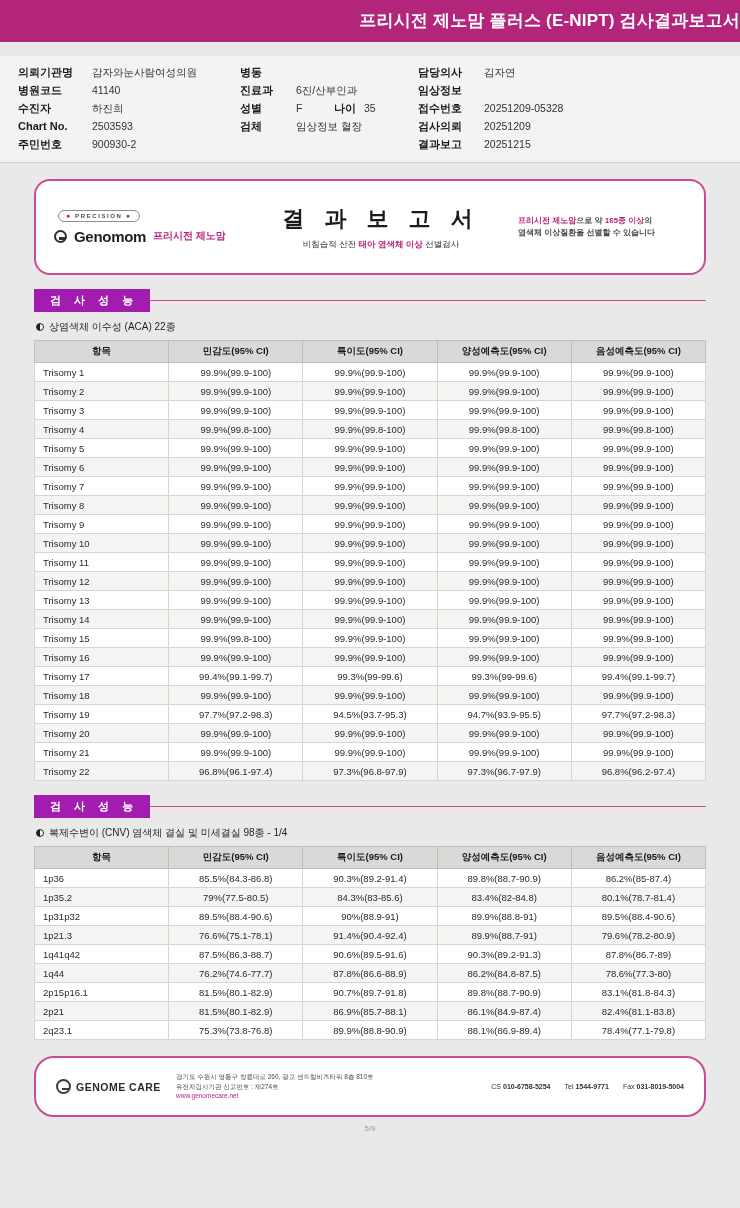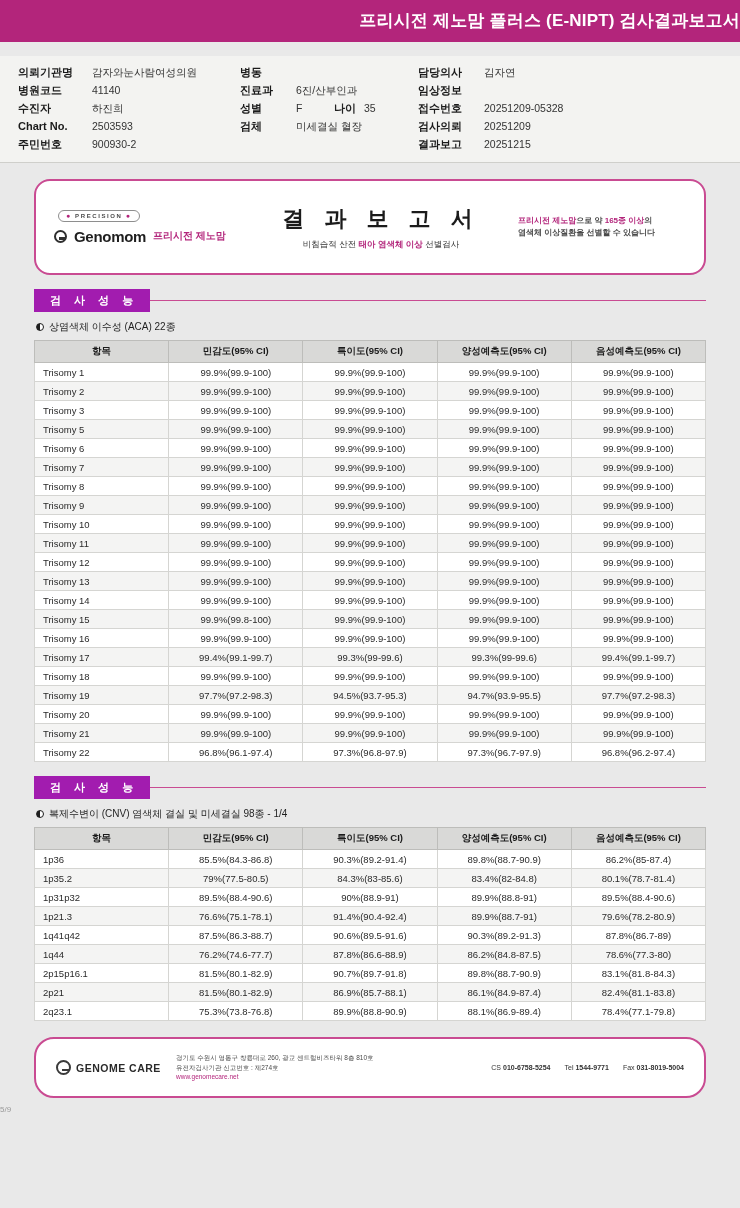--- a/index.html
+++ b/index.html
@@ -209,21 +209,21 @@
   .addr .url { color: #b3257b; }
   .contacts {
     display: flex;
     gap: 14px;
     font-size: 7px;
     color: #333;
     white-space: nowrap;
   }
   .contacts b { font-weight: bold; }
   .page-num {
-    text-align: left;
+    text-align: center;
     font-size: 8px;
     color: #9a9a9a;
     margin-top: 7px;
   }
 </style>
 </head>
 <body>
 
 <div class="title-bar">
   <span>프리시전 제노맘 플러스 (E-NIPT) 검사결과보고서</span>
@@ -263,21 +263,21 @@
       <span class="pi-val">6진/산부인과</span>
     </div>
     <div class="pi-row">
       <span class="pi-label">성별</span>
       <span class="pi-val" style="width:38px">F</span>
       <span class="pi-inline-label" style="margin-right:8px">나이</span>
       <span class="pi-val">35</span>
     </div>
     <div class="pi-row">
       <span class="pi-label">검체</span>
-      <span class="pi-val">미세결실 혈장</span>
+      <span class="pi-val">임상정보 혈장</span>
     </div>
   </div>
 
   <div class="pi-col c3">
     <div class="pi-row">
       <span class="pi-label">담당의사</span>
       <span class="pi-val">김자연</span>
     </div>
     <div class="pi-row">
       <span class="pi-label">임상정보</span>
@@ -360,20 +360,27 @@
           <td>99.9%(99.9-100)</td>
         </tr>
         <tr>
           <td class="left">Trisomy 3</td>
           <td>99.9%(99.9-100)</td>
           <td>99.9%(99.9-100)</td>
           <td>99.9%(99.9-100)</td>
           <td>99.9%(99.9-100)</td>
         </tr>
         <tr>
+          <td class="left">Trisomy 4</td>
+          <td>99.9%(99.8-100)</td>
+          <td>99.9%(99.8-100)</td>
+          <td>99.9%(99.8-100)</td>
+          <td>99.9%(99.8-100)</td>
+        </tr>
+        <tr>
           <td class="left">Trisomy 5</td>
           <td>99.9%(99.9-100)</td>
           <td>99.9%(99.9-100)</td>
           <td>99.9%(99.9-100)</td>
           <td>99.9%(99.9-100)</td>
         </tr>
         <tr>
           <td class="left">Trisomy 6</td>
           <td>99.9%(99.9-100)</td>
           <td>99.9%(99.9-100)</td>

